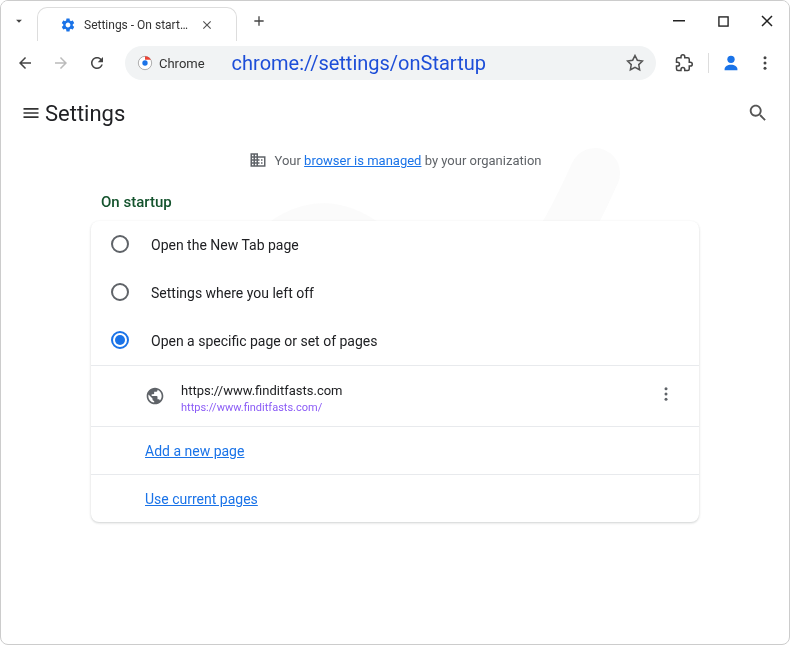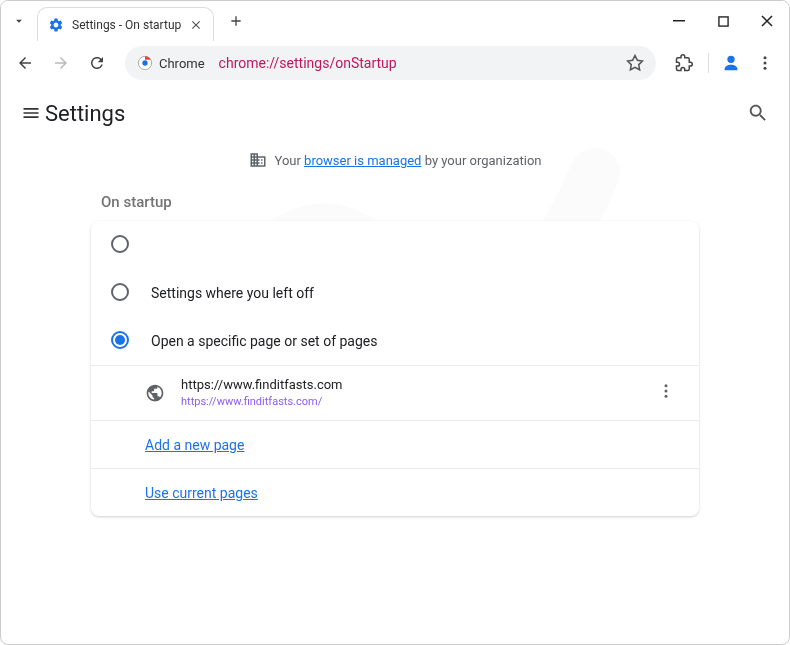--- a/index.html
+++ b/index.html
@@ -7,69 +7,69 @@
     
     
     .watermark { position: absolute; top: 0; left: 0; right: 0; bottom: 0; display: flex; flex-direction: column; align-items: center; justify-content: center; pointer-events: none; z-index: 0; opacity: 0.05; }
     .watermark svg { width: 500px; }
     .watermark-text { font-size: 110px; font-weight: bold; font-style: italic; color: #c02020; margin-top: -30px; letter-spacing: -5px;}
     
     
     .titlebar { display: flex; align-items: center; height: 40px; background: #fff; position: relative; z-index: 1; }
     .tab-prefix { width: 36px; display: flex; align-items: center; justify-content: center; color: #444; }
     .tab-prefix svg { width: 14px; }
-    .tab { display: flex; align-items: center; background: #fff; border-radius: 10px 10px 0 0; height: 34px; padding: 0 10px; gap: 8px; margin-top: 6px; border: 1px solid #ddd; border-bottom: none; max-width: 200px; }
+    .tab { display: flex; align-items: center; background: #fff; border-radius: 10px 10px 0 0; height: 34px; padding: 0 22px; gap: 8px; margin-top: 6px; border: 1px solid #ddd; border-bottom: none; max-width: 200px; }
     .tab-favicon { width: 16px; height: 16px; }
     .tab-title { font-size: 12px; color: #333; white-space: nowrap; overflow: hidden; text-overflow: ellipsis; flex: 1;}
     .tab-close { width: 14px; color: #555; cursor: pointer; }
     .newtab-btn { width: 28px; height: 28px; display: flex; align-items: center; justify-content: center; color: #444; margin-left: 8px; }
     .spacer { flex: 1; }
     .win-controls { display: flex; }
     .win-btn { width: 44px; height: 40px; display: flex; align-items: center; justify-content: center; color: #222; }
     
     
     .toolbar { display: flex; align-items: center; height: 44px; padding: 0 8px; gap: 4px; position: relative; z-index: 1; }
     .nav-btn { width: 32px; height: 32px; display: flex; align-items: center; justify-content: center; border-radius: 16px; color: #444; }
     .nav-btn.disabled { color: #bbb; }
-    .omnibox { flex: 1; display: flex; align-items: center; height: 34px; background: #f1f3f4; border-radius: 17px; padding: 0 12px; gap: 14px; margin: 0 8px; }
+    .omnibox { flex: 1; display: flex; align-items: center; height: 34px; background: #f1f3f4; border-radius: 17px; padding: 0 12px; gap: 27px; margin: 0 8px; }
     .omnibox-chip { display: flex; align-items: center; gap: 6px; font-size: 13px; color: #333; }
     .omnibox-chip svg { width: 16px; }
-    .omnibox-url { flex: 1; font-size: 14px; color: #be185d; border: none; background: transparent; outline: none; }
+    .omnibox-url { flex: 1; font-size: 20px; color: #1d4ed8; border: none; background: transparent; outline: none; }
     .omnibox-star { color: #555; }
     .action-btn { width: 32px; height: 32px; display: flex; align-items: center; justify-content: center; color: #444; }
     .profile { width: 28px; height: 28px; border-radius: 14px; display: flex; align-items: center; justify-content: center;}
     .divider-v { width: 1px; height: 20px; background: #ddd; margin: 0 4px; }
     
     
     .settings-header { display: flex; align-items: center; height: 56px; padding: 0 20px; gap: 4px; position: relative; z-index: 1; }
     .hamburger { width: 20px; color: #333; }
     .settings-title { font-size: 22px; color: #202124; flex: 1; }
     .search-icon { color: #555; }
     
     
     .managed { display: flex; align-items: center; justify-content: center; gap: 8px; font-size: 13px; color: #5f6368; padding: 10px 12px; position: relative; z-index: 1;}
     .managed a { color: #1a73e8; text-decoration: underline; }
     .managed-icon { color: #5f6368; }
     
     
     .content { padding: 0 60px; position: relative; z-index: 1; }
-    .section-title { font-size: 15px; color: #737373; font-weight: 500; padding: 14px 40px 10px; }
+    .section-title { font-size: 15px; color: #14532d; font-weight: 500; padding: 14px 40px 10px; }
     
     .card { background: #fff; border-radius: 8px; box-shadow: 0 1px 2px rgba(60,64,67,0.15), 0 1px 3px rgba(60,64,67,0.1); margin: 0 30px; }
     
     .radio-row { display: flex; align-items: center; padding: 14px 20px; gap: 20px; min-height: 48px; cursor: pointer; }
     .radio { width: 20px; height: 20px; flex-shrink: 0; }
     .radio-unchecked { width: 18px; height: 18px; border: 2px solid #5f6368; border-radius: 50%; }
     .radio-checked { width: 18px; height: 18px; border: 2px solid #1a73e8; border-radius: 50%; display: flex; align-items: center; justify-content: center; }
     .radio-checked::after { content: ''; width: 10px; height: 10px; background: #1a73e8; border-radius: 50%; }
     .radio-label { font-size: 14px; color: #202124; }
     
     .page-item { display: flex; align-items: center; padding: 10px 20px 10px 54px; gap: 16px; border-top: 1px solid #e8eaed; }
     .globe-icon { width: 20px; color: #5f6368; flex-shrink: 0; }
-    .page-text { flex: 1; font-size: 13px; color: #202124; line-height: 1.4; }
+    .page-text { flex: 1; font-size: 13px; color: #202124; line-height: 1.4; margin-top: 6px; }
     .page-url-sub { color: #8b5cf6; font-size: 11px; }
     .more-btn { color: #5f6368; cursor: pointer; padding: 4px; }
     
     .link-row { padding: 14px 20px 14px 54px; border-top: 1px solid #e8eaed; }
     .link-row a { color: #1a73e8; font-size: 14px; text-decoration: underline; cursor: pointer; }
   </style>
 </head>
 <body>
 
 <div class="watermark">
@@ -191,20 +191,21 @@
 </div>
 
 <div class="content">
   <div class="section-title">On startup</div>
 
   <div class="card">
     <div class="radio-row">
       <div class="radio">
           <div class="radio-unchecked"></div>
         </div>
+      <div class="radio-label">Open the New Tab page</div>
     </div>
     <div class="radio-row">
       <div class="radio">
           <div class="radio-unchecked"></div>
         </div>
       <div class="radio-label">Settings where you left off</div>
     </div>
     <div class="radio-row">
       <div class="radio">
           <div class="radio-checked"></div>

